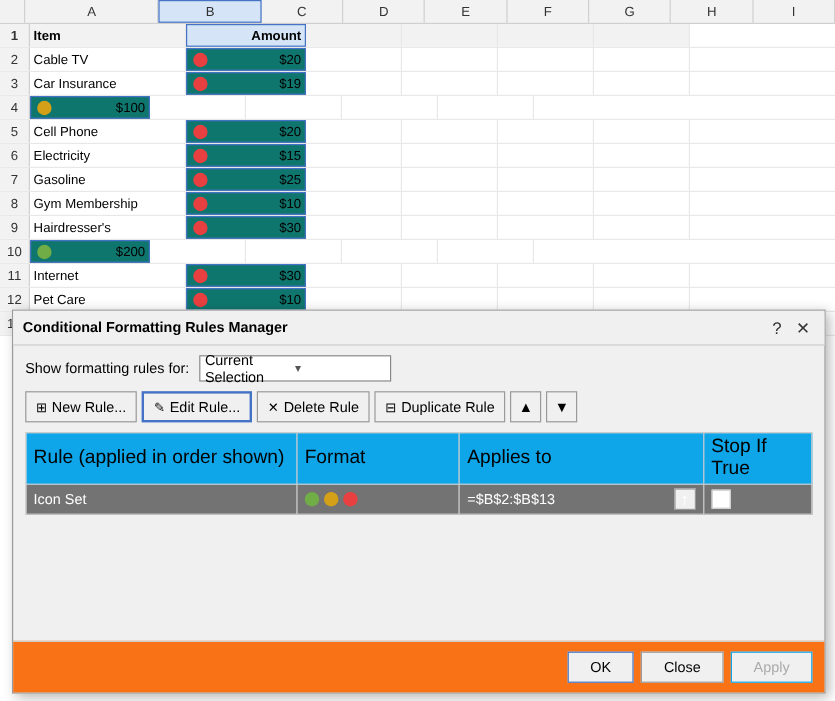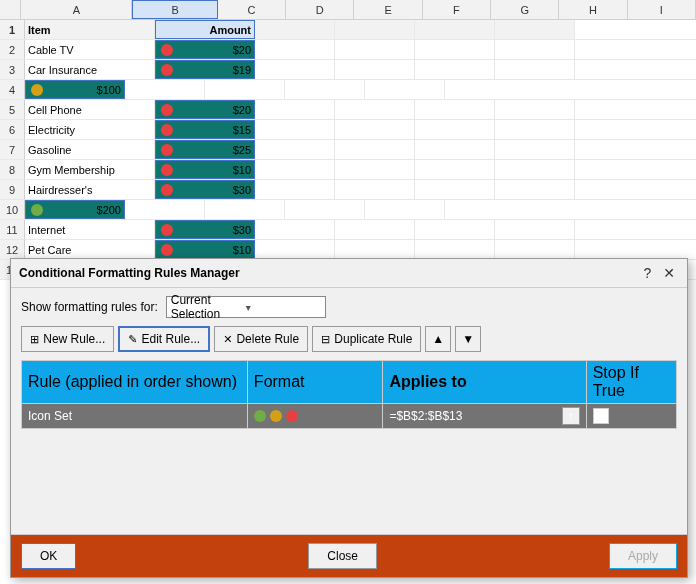--- a/index.html
+++ b/index.html
@@ -271,26 +271,26 @@
     .stop-checkbox {
       width: 16px; height: 16px;
       border: 1px solid #ccc;
       background: #fff;
     }
 
     .dialog-footer {
       position: absolute;
       bottom: 0; left: 0; right: 0;
       display: flex;
-      justify-content: space-between;
+      justify-content: flex-end;
       align-items: center;
       gap: 6px;
       padding: 8px 10px;
       border-top: 1px solid #ccc;
-      background: #c2410c;
+      background: #f97316;
     }
 
     .footer-btn {
       padding: 4px 18px;
       border: 1px solid #999;
       background: #f0f0f0;
       cursor: pointer;
       font-size: 12px;
       height: 26px;
     }
@@ -564,21 +564,21 @@
       </button>
       <button class="nav-btn">▲</button>
       <button class="nav-btn">▼</button>
     </div>
 
     <table class="rules-table">
       <thead>
         <tr>
           <th style="width:200px;">Rule (applied in order shown)</th>
           <th style="width:120px;">Format</th>
-          <th style="width:180px;font-weight:bold;">Applies to</th>
+          <th style="width:180px;">Applies to</th>
           <th style="width:80px;">Stop If True</th>
         </tr>
       </thead>
       <tbody>
         <tr class="rule-row-selected">
           <td>Icon Set</td>
           <td>
             <div class="format-dots">
               <div class="fdot green"></div>
               <div class="fdot yellow"></div>

